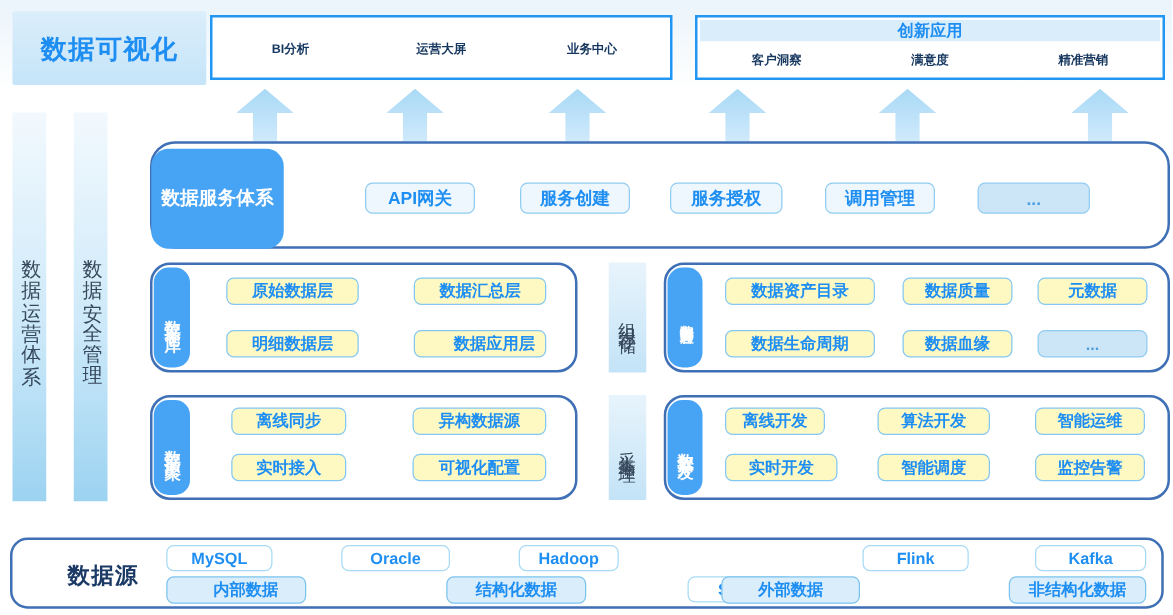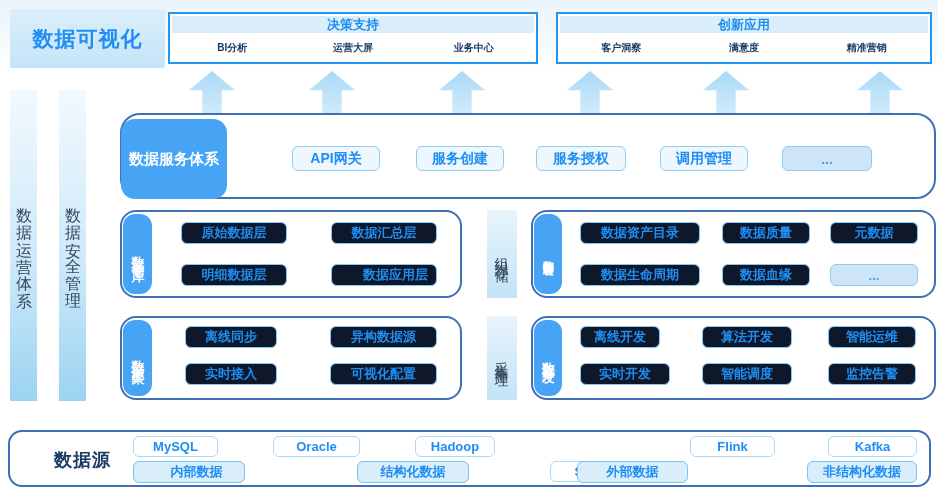--- a/index.html
+++ b/index.html
@@ -44,42 +44,41 @@
     display:flex; align-items:center; justify-content:center; }
   .v-tab span { writing-mode:vertical-rl; text-orientation:upright; color:#fff;
     font-weight:bold; }
 
   .mid-bar { position:absolute; width:30px;
     background:linear-gradient(180deg,#e8f4fc 0%,#c3e3f7 100%);
     display:flex; align-items:center; justify-content:center; }
   .mid-bar span { writing-mode:vertical-rl; text-orientation:upright;
     color:#36485c; font-size:14px; letter-spacing:4px; }
 
-  .chip { position:absolute; height:22px; background:#0f172a; border:1.5px solid #84c7f1;
+  .chip { position:absolute; height:22px; background:#fef9c3; border:1.5px solid #84c7f1;
     border-radius:6px; display:flex; align-items:center; justify-content:center;
     color:#1e8ef2; font-size:13px; font-weight:bold; }
   .chip-lg { height:25px; font-size:14px; background:#eef7fd; border-color:#8fccf1; }
   .chip-more { background:#cde6f7; color:#4d9fe0; border-color:#8fccf1; }
   .chip-tech { height:21px; background:#ffffff; border-color:#a7dbf5; }
   .chip-cat { height:22px; background:#d9edfb; border-color:#7cc3ee; }
 
   .ds-label { position:absolute; left:30px; top:448px; width:105px; text-align:center;
     color:#1b3a66; font-size:18px; font-weight:bold; letter-spacing:1px; }
 </style>
 </head>
 <body>
 
 <div id="canvas">
 
   <div class="top-band"></div>
 
   <div class="viz-header">数据可视化</div>
 
   <div class="group-box" style="left:168px; width:370px;">
-    <div class="group-header">决策支持</div>
     <div class="group-items">
       <div class="group-item">BI分析</div>
       <div class="group-item">运营大屏</div>
       <div class="group-item">业务中心</div>
     </div>
   </div>
 
   <div class="group-box" style="left:556px; width:376px;">
     <div class="group-header">创新应用</div>
     <div class="group-items">

